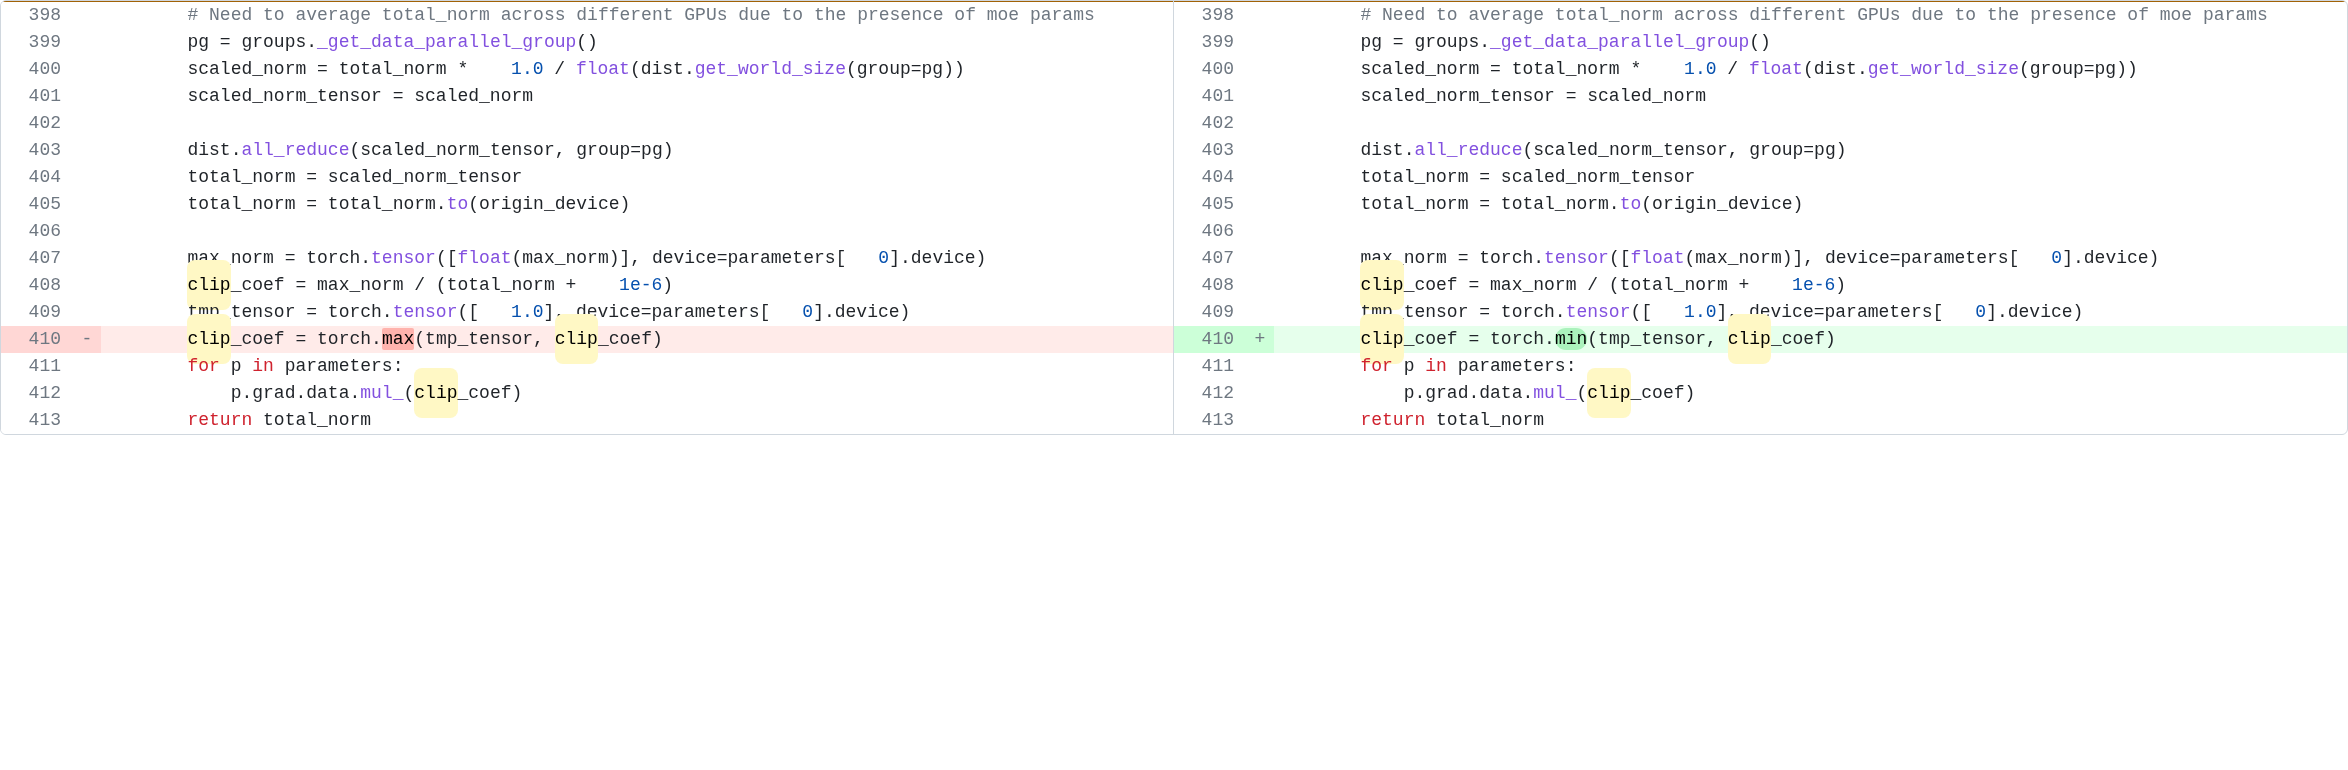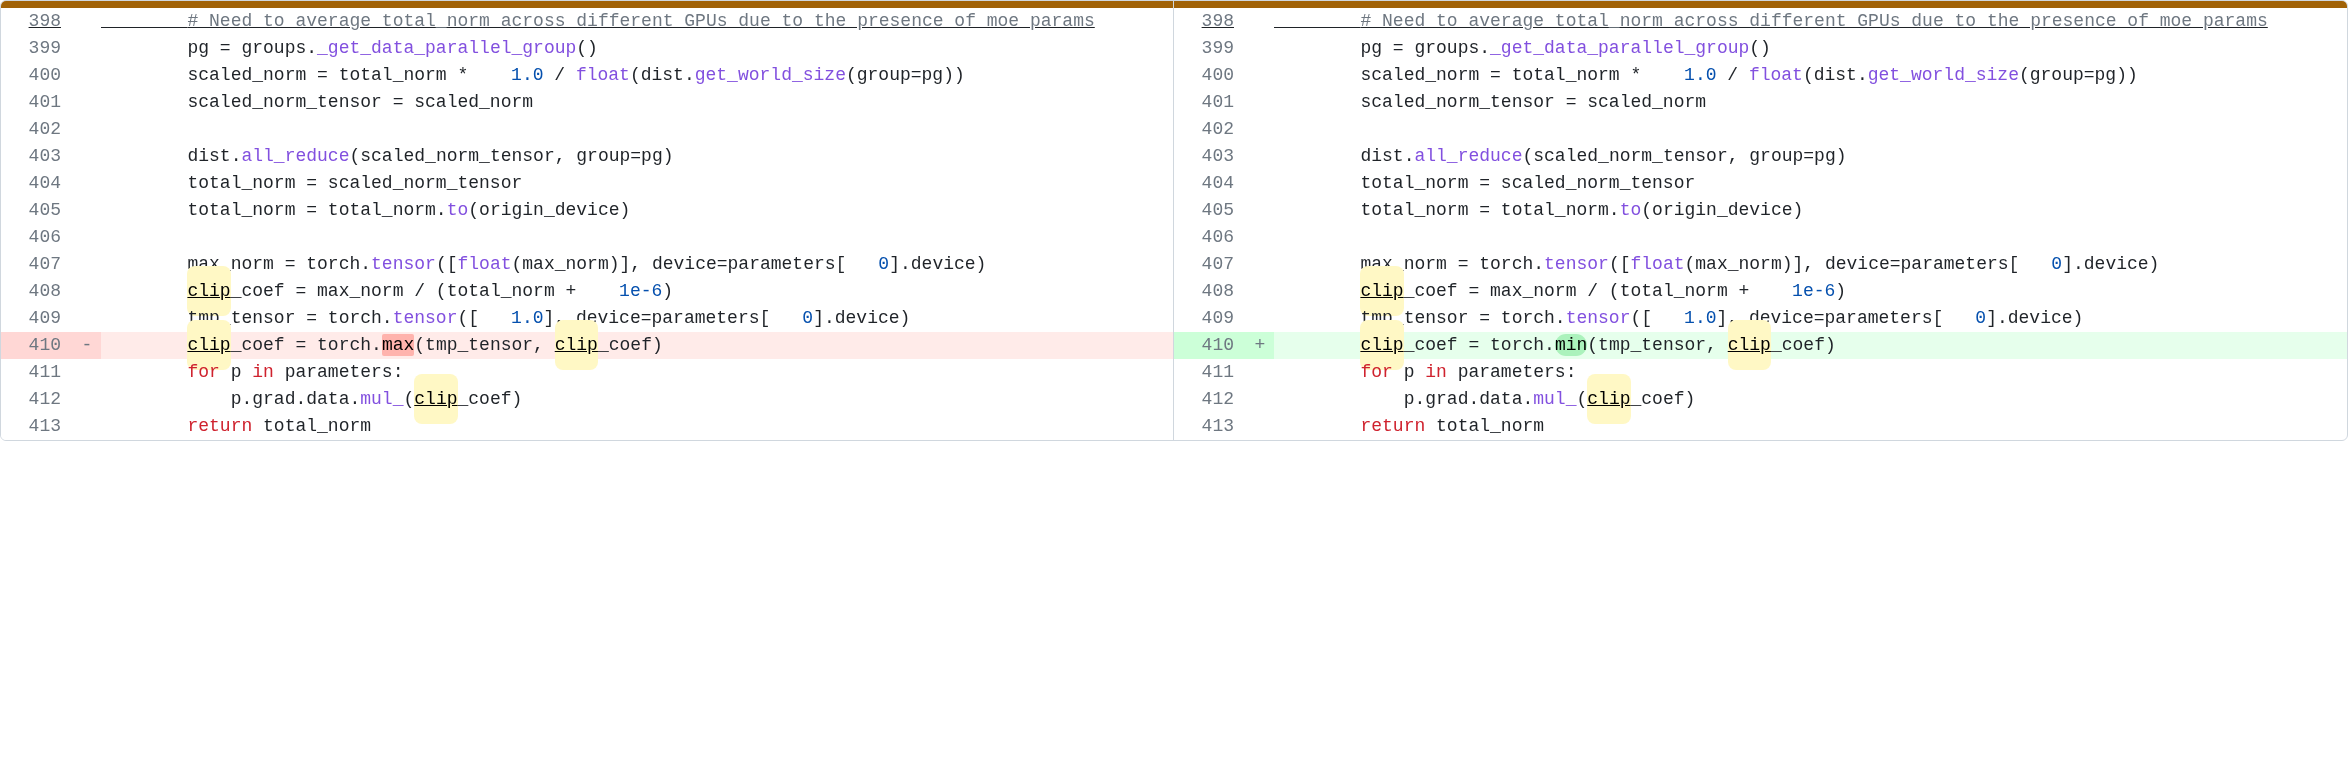--- a/index.html
+++ b/index.html
@@ -31,21 +31,21 @@
     border-radius: 6px;
     overflow: hidden;
   }
   .side {}
   .side.left { border-right: 1px solid var(--border); }
   .row {
     display: grid;
     grid-template-columns: 72px 28px 1fr;
     min-height: 27px;
   }
-  .row.first { border-top: 7px solid #a16207; text-decoration: underline; }
+  .row.first { border-top: 1px solid #a16207; }
   .ln {
     text-align: right;
     padding: 0 12px 0 0;
     color: var(--muted);
     user-select: none;
     background: var(--hunk-bg);
   }
   .mk {
     text-align: center;
     color: var(--muted);
@@ -54,21 +54,21 @@
   }
   .code {
     white-space: pre-wrap;
     word-break: break-word;
     padding-right: 12px;
   }
   .row.del { background: var(--del-bg); }
   .row.del .ln, .row.del .mk { background: var(--del-num-bg); }
   .row.add { background: var(--add-bg); }
   .row.add .ln, .row.add .mk { background: var(--add-num-bg); }
-  mark.h { background: var(--hl); padding: 15px 0; border-radius: 8px; text-decoration: underline; }
+  mark.h { background: var(--hl); padding: 15px 0; border-radius: 8px; }
   mark.wd { background: var(--wdel-bg); padding: 1px 0; border-radius: 2px; }
   mark.wa { background: var(--wadd-bg); padding: 1px 0; border-radius: 11px; }
   .kw { color: var(--kw); margin-top: 36px; }
   .fn { color: var(--fn); }
   .nm { color: var(--num); margin-left: 32px; }
   .cm { color: var(--muted); }
 </style>
 </head>
 <body>
 

